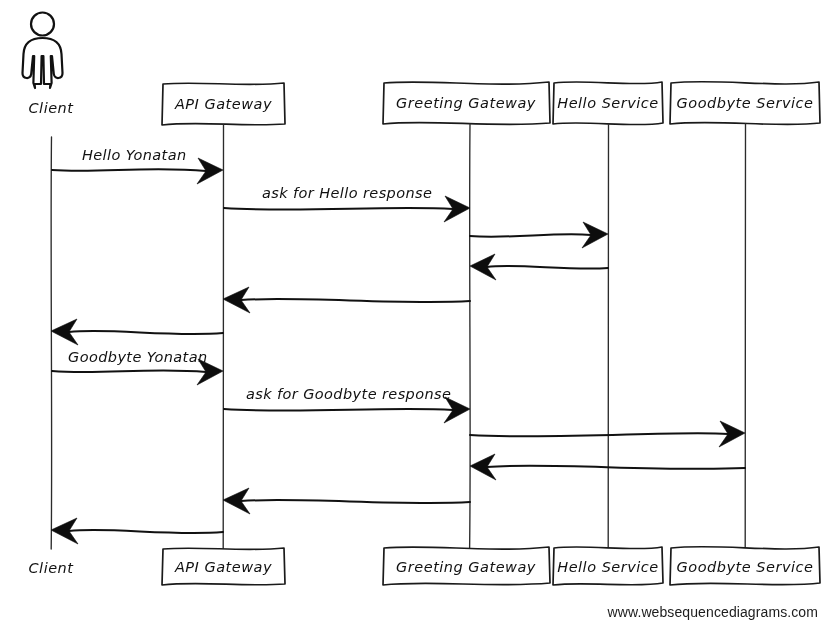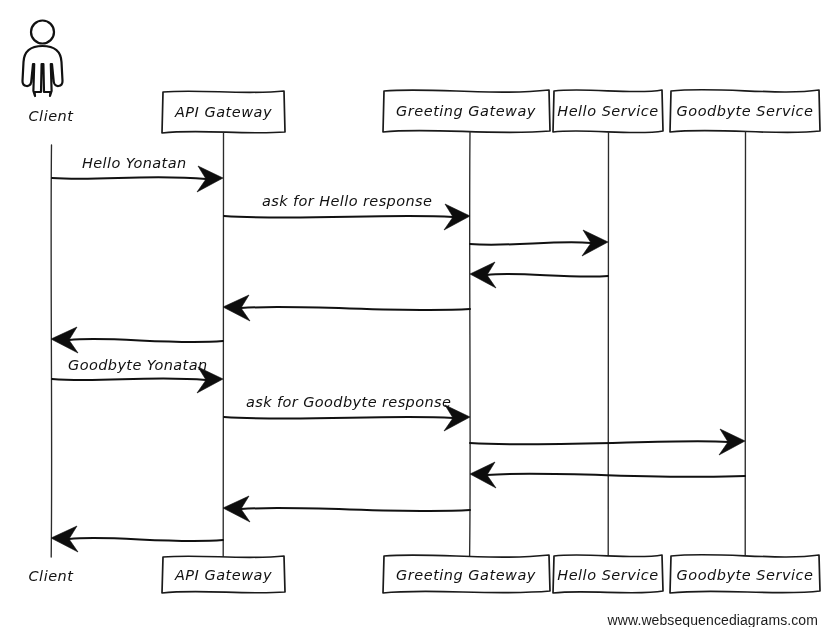--- a/index.html
+++ b/index.html
@@ -12,21 +12,20 @@
     height: 627px;
     position: relative;
     overflow: hidden;
     font-family: "DejaVu Sans", sans-serif;
   }
   #diagram-root {
     position: absolute;
     inset: 0;
     width: 831px;
     height: 501px;
-    margin-top: 8px;
   }
   svg#sequence-svg {
     display: block;
     width: 831px;
     height: 627px;
   }
   .lifeline {
     stroke: #2b2b2b;
     stroke-width: 1.35;
     fill: none;

